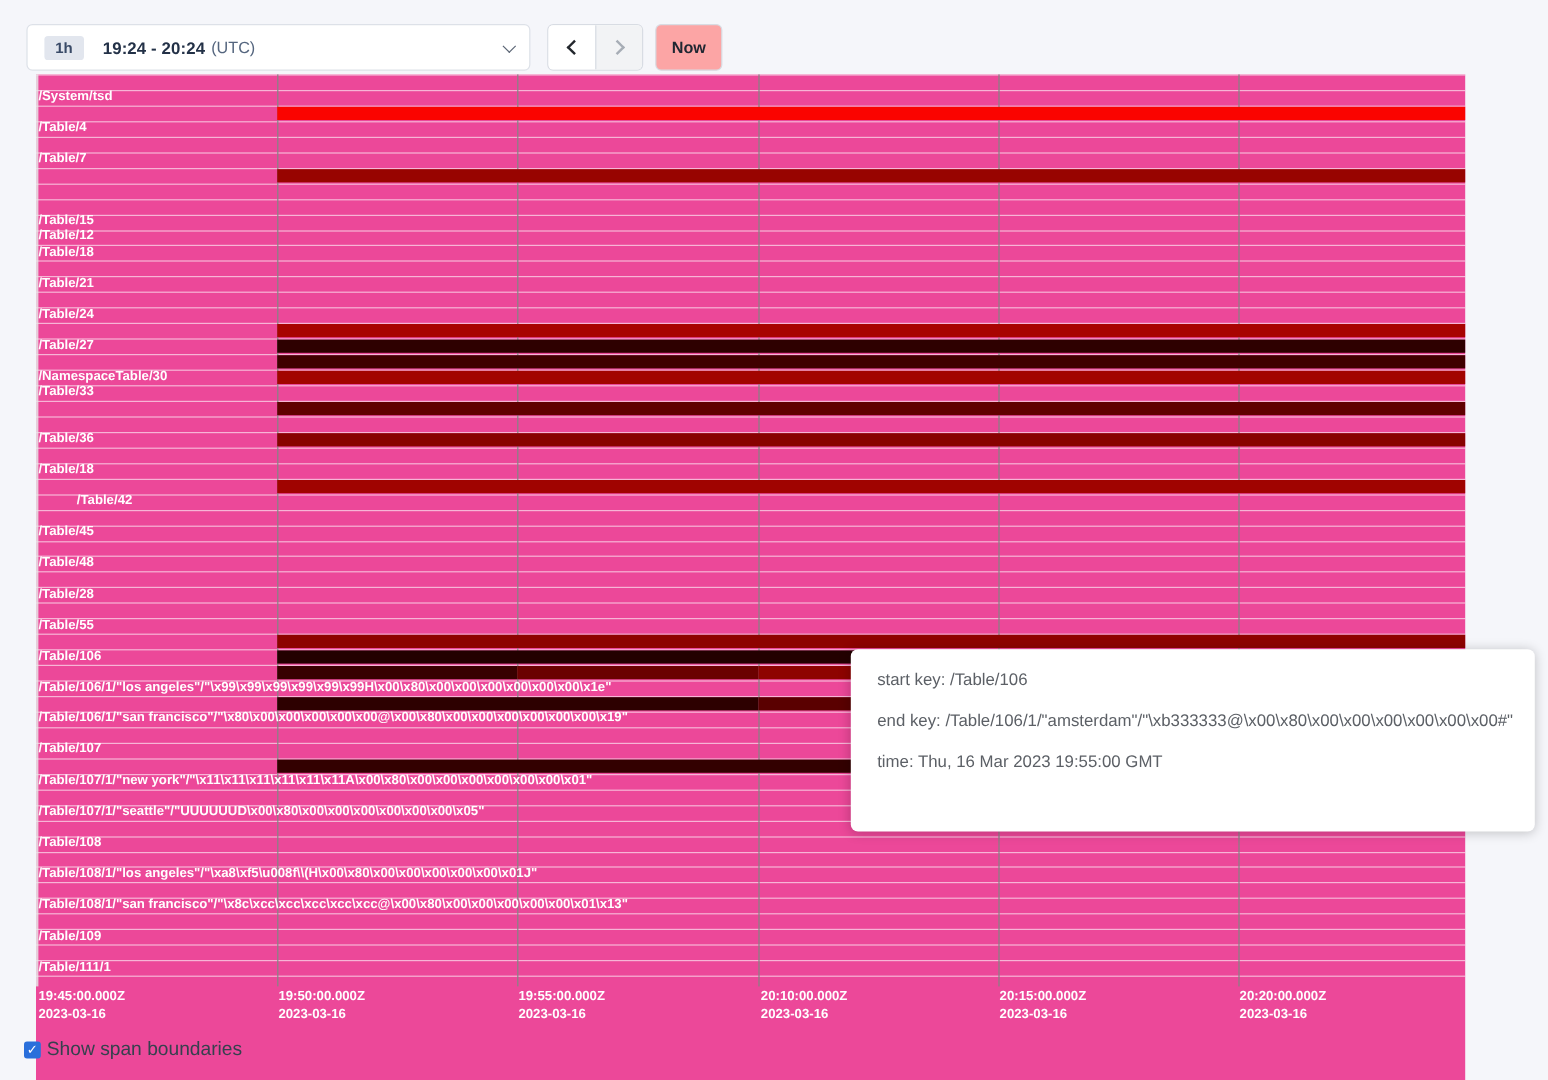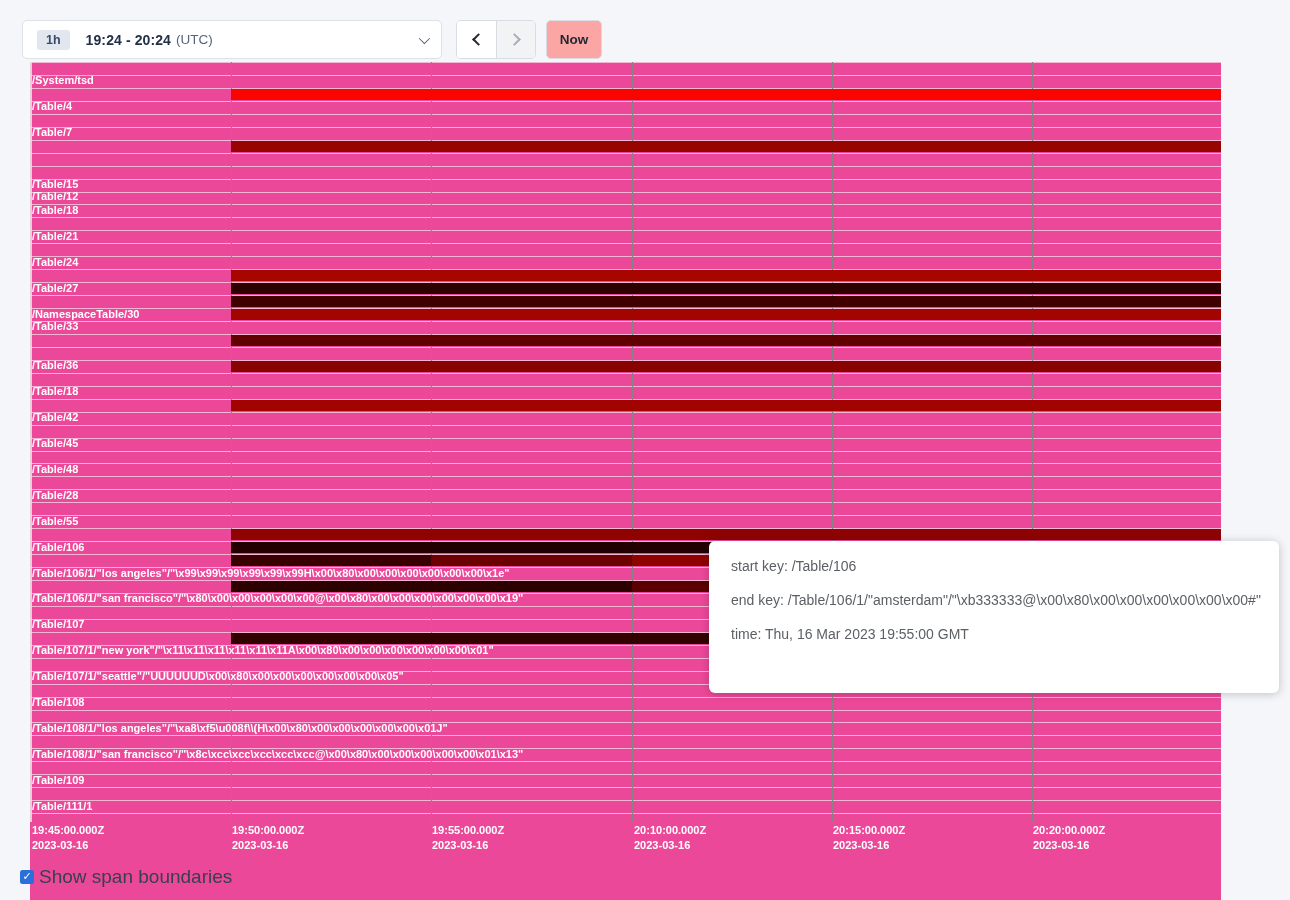--- a/index.html
+++ b/index.html
@@ -58,21 +58,21 @@
   .tooltip { position:absolute; left:709px; top:541px; width:570px; height:152px;
     background:#fff; border-radius:6px; box-shadow:0 1px 10px rgba(0,0,0,.22);
     padding:8px 0 8px 22px; z-index:10; }
   .tooltip-line { font-size:14px; color:#5c6066; line-height:34px; height:34px;
     white-space:nowrap; overflow:hidden; }
   
   .footer-row { position:absolute; left:20px; top:866px; display:flex; align-items:center; }
   .checkbox { width:14px; height:14px; background:#2a6fdb; border-radius:2.5px;
     color:#fff; font-size:11px; line-height:14px; text-align:center; font-weight:700;
     cursor:pointer; font-family:"DejaVu Sans", sans-serif; }
-  .checkbox-label { margin-left:5px; font-size:19px; color:#36414e; }
+  .checkbox-label { margin-left:5px; font-size:16px; color:#36414e; }
 </style>
 </head>
 <body>
 
 <div class="range-select">
   <span class="preset-chip">1h</span>
   <span class="range-text">19:24 - 20:24</span>
   <span class="tz-text">(UTC)</span>
   <span class="select-chevron"></span>
 </div>
@@ -177,21 +177,21 @@
     <div class="row-label" style="top: 91.15px; height: 11.95px; line-height: 11.95px; margin-top: 38px;">/Table/12</div>
     <div class="row-label" style="top: 117.05px; height: 11.95px; line-height: 11.95px;">/Table/15</div>
     <div class="row-label" style="top: 142.95px; height: 11.95px; line-height: 11.95px;">/Table/18</div>
     <div class="row-label" style="top: 168.85px; height: 11.95px; line-height: 11.95px;">/Table/21</div>
     <div class="row-label" style="top: 194.75px; height: 11.95px; line-height: 11.95px;">/Table/24</div>
     <div class="row-label" style="top: 220.65px; height: 11.95px; line-height: 11.95px;">/Table/27</div>
     <div class="row-label" style="top: 246.55px; height: 11.95px; line-height: 11.95px;">/NamespaceTable/30</div>
     <div class="row-label" style="top: 259px; height: 11.95px; line-height: 11.95px;">/Table/33</div>
     <div class="row-label" style="top: 298.35px; height: 11.95px; line-height: 11.95px;">/Table/36</div>
     <div class="row-label" style="top: 324.25px; height: 11.95px; line-height: 11.95px;">/Table/18</div>
-    <div class="row-label" style="top: 350.15px; height: 11.95px; line-height: 11.95px;">/Table/42</div>
+    <div class="row-label" style="top: 350.15px; height: 11.95px; line-height: 11.95px; padding-left: 32px;">/Table/42</div>
     <div class="row-label" style="top: 376.05px; height: 11.95px; line-height: 11.95px;">/Table/45</div>
     <div class="row-label" style="top: 401.95px; height: 11.95px; line-height: 11.95px;">/Table/48</div>
     <div class="row-label" style="top: 427.85px; height: 11.95px; line-height: 11.95px;">/Table/28</div>
     <div class="row-label" style="top: 453.75px; height: 11.95px; line-height: 11.95px;">/Table/55</div>
     <div class="row-label" style="top: 479.65px; height: 11.95px; line-height: 11.95px;">/Table/106</div>
     <div class="row-label" style="top: 505.55px; height: 11.95px; line-height: 11.95px;">/Table/106/1/"los angeles"/"\x99\x99\x99\x99\x99\x99H\x00\x80\x00\x00\x00\x00\x00\x00\x1e"</div>
     <div class="row-label" style="top: 531.45px; height: 11.95px; line-height: 11.95px;">/Table/106/1/"san francisco"/"\x80\x00\x00\x00\x00\x00@\x00\x80\x00\x00\x00\x00\x00\x00\x19"</div>
     <div class="row-label" style="top: 557.35px; height: 11.95px; line-height: 11.95px;">/Table/107</div>
     <div class="row-label" style="top: 583.25px; height: 11.95px; line-height: 11.95px;">/Table/107/1/"new york"/"\x11\x11\x11\x11\x11\x11A\x00\x80\x00\x00\x00\x00\x00\x00\x01"</div>
     <div class="row-label" style="top: 609.15px; height: 11.95px; line-height: 11.95px;">/Table/107/1/"seattle"/"UUUUUUD\x00\x80\x00\x00\x00\x00\x00\x00\x05"</div>

